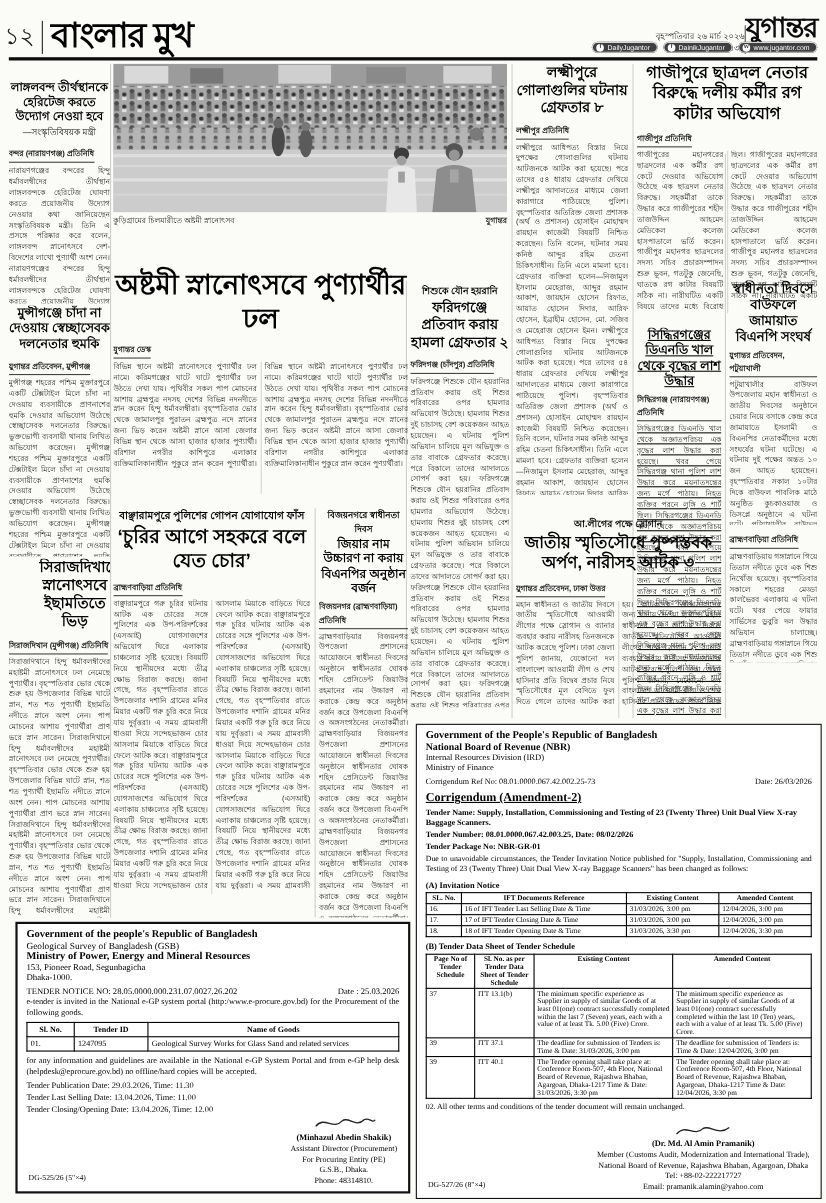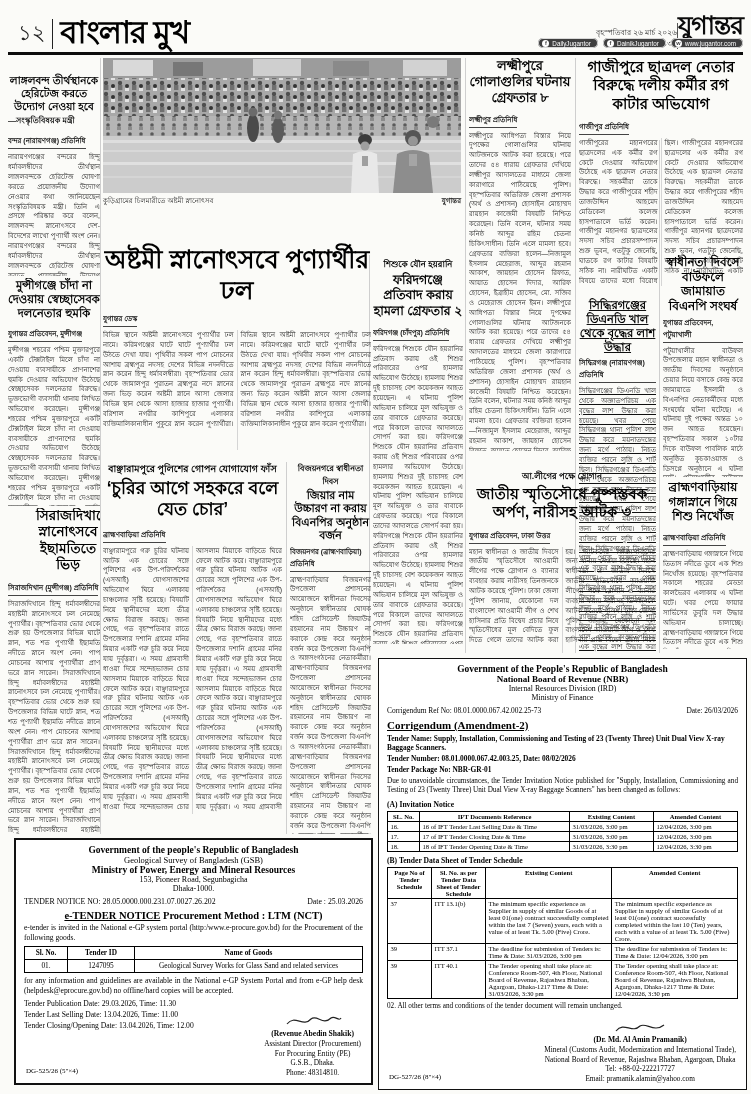--- a/index.html
+++ b/index.html
@@ -1,53 +1,53 @@
 <!DOCTYPE html>
 <html><head>
 <meta charset="utf-8">
 <style>
   html,body{margin:0;padding:0;background:#9a9a9a;}
   .page{position:relative;width:751px;height:1094px;margin:0 auto;background:#fbfbf8;
         font-family:"Liberation Sans",sans-serif;color:#111;overflow:hidden;}
   
-  .masthead-left{position:absolute;left:18px;top:8px;display:flex;align-items:center;gap:7px;}
+  .masthead-left{position:absolute;left:4px;top:8px;display:flex;align-items:center;gap:7px;}
   .pageno{font-size:21px;color:#222;}
   .mast-div{width:1px;height:30px;background:#222;}
   .section-title{font-size:31px;font-weight:bold;letter-spacing:-1px;color:#000;}
   .masthead-right{position:absolute;right:8px;top:6px;display:flex;align-items:flex-end;gap:0;}
   .dateblock{text-align:right;font-size:7.5px;line-height:1.5;color:#222;}
   .logo-div{width:1px;height:26px;background:#555;}
   .paper-logo{font-size:25px;font-weight:bold;color:#0b0b0b;letter-spacing:-1px;}
   .pillrow{position:absolute;right:8px;top:38px;display:flex;gap:5px;}
   .pill{background:#3f3f3f;color:#fff;font-size:6.3px;border-radius:7px;padding:1.5px 7px 1.5px 4px;
         display:flex;align-items:center;gap:3px;box-shadow:0 0 0 1px #d9d9d9 inset;}
   .picon{width:7px;height:7px;border-radius:50%;background:#fff;color:#3f3f3f;font-size:5.5px;
          display:flex;align-items:center;justify-content:center;font-weight:bold;}
   .header-rule{position:absolute;left:8px;top:52px;width:735px;height:3px;background:#0d0d0d;}
   
   .story{position:absolute;overflow:hidden;}
   .kicker{text-align:center;font-weight:bold;font-size:8.5px;margin:0 0 1px;color:#000;}
   .headline{text-align:center;font-weight:bold;line-height:1.22;color:#000;margin:0 0 2px;}
-  .sub-head{font-weight:bold;font-size:8px;margin:1px 0 2px;}
+  .sub-head{text-align:center;font-weight:normal;font-size:8px;margin:1px 0 2px;}
   .byline{font-size:7px;font-weight:bold;border-bottom:1px solid #444;display:inline-block;
           padding-bottom:1px;margin:1px 0 3px;}
   .body-text{font-size:6.8px;line-height:1.45;text-align:justify;color:#1c1c1c;overflow:hidden;}
   .cols2{column-count:2;column-gap:7px;column-rule:1px solid #d5d5d5;}
   .vrule{position:absolute;width:1px;background:#cfcfcf;}
   
   .photo{position:absolute;left:103px;top:58px;width:358px;height:135px;}
   .photo svg{display:block;width:100%;height:100%;}
   .caption-row{position:absolute;left:103px;top:195px;width:358px;display:flex;
                justify-content:space-between;font-size:7px;color:#222;}
   .credit{font-weight:bold;}
   
   .tender{position:absolute;background:#fff;font-family:"Liberation Serif",serif;color:#000;}
   .gsb{left:14px;top:838px;width:359px;height:247px;border:2px solid #111;padding:5px 8px 3px;box-sizing:border-box;}
   .nbr{left:378px;top:658px;width:369px;height:432px;border:1.5px solid #111;padding:5px 8px 3px;box-sizing:border-box;}
-  .t-center{text-align:center;}
+  .t-center{}
   .tb{font-weight:bold;}
   .gsb .g1{font-size:9.5px;font-weight:bold;}
   .gsb .g2{font-size:9.5px;font-weight:bold;}
   .gsb .g3{font-size:8.5px;}
   .gsb .g4{font-size:8px;}
   .noticeline{display:flex;justify-content:space-between;font-size:7.8px;margin-top:4px;}
   .etender{text-align:center;font-size:10.5px;font-weight:bold;margin:4px 0 2px;}
   .etender .u{text-decoration:underline;}
   .gsb .intro{font-size:7.6px;line-height:1.3;text-align:justify;}
   table.ttable{border-collapse:collapse;width:100%;margin-top:3px;font-size:7.3px;}
@@ -218,21 +218,20 @@
     <div class="body-text" style="height:280px;">সিদ্ধিরগঞ্জের ডিএনডি খাল থেকে অজ্ঞাতপরিচয় এক বৃদ্ধের লাশ উদ্ধার করা হয়েছে। খবর পেয়ে সিদ্ধিরগঞ্জ থানা পুলিশ লাশ উদ্ধার করে ময়নাতদন্তের জন্য মর্গে পাঠায়। নিহত ব্যক্তির পরনে লুঙ্গি ও শার্ট ছিল। সিদ্ধিরগঞ্জের ডিএনডি খাল থেকে অজ্ঞাতপরিচয় এক বৃদ্ধের লাশ উদ্ধার করা হয়েছে। খবর পেয়ে সিদ্ধিরগঞ্জ থানা পুলিশ লাশ উদ্ধার করে ময়নাতদন্তের জন্য মর্গে পাঠায়। নিহত ব্যক্তির পরনে লুঙ্গি ও শার্ট ছিল। সিদ্ধিরগঞ্জের ডিএনডি খাল থেকে অজ্ঞাতপরিচয় এক বৃদ্ধের লাশ উদ্ধার করা হয়েছে। খবর পেয়ে সিদ্ধিরগঞ্জ থানা পুলিশ লাশ উদ্ধার করে ময়নাতদন্তের জন্য মর্গে পাঠায়। নিহত ব্যক্তির পরনে লুঙ্গি ও শার্ট ছিল। সিদ্ধিরগঞ্জের ডিএনডি খাল থেকে অজ্ঞাতপরিচয় এক বৃদ্ধের লাশ উদ্ধার করা হয়েছে। খবর পেয়ে সিদ্ধিরগঞ্জ থানা পুলিশ লাশ উদ্ধার করে ময়নাতদন্তের জন্য মর্গে পাঠায়। নিহত ব্যক্তির পরনে লুঙ্গি ও শার্ট ছিল। সিদ্ধিরগঞ্জের ডিএনডি খাল থেকে অজ্ঞাতপরিচয় এক বৃদ্ধের লাশ উদ্ধার করা হয়েছে। খবর পেয়ে সিদ্ধিরগঞ্জ থানা পুলিশ লাশ উদ্ধার করে ময়নাতদন্তের জন্য মর্গে পাঠায়। নিহত ব্যক্তির পরনে লুঙ্গি ও শার্ট ছিল। সিদ্ধিরগঞ্জের ডিএনডি খাল থেকে অজ্ঞাতপরিচয় এক বৃদ্ধের লাশ উদ্ধার করা হয়েছে। খবর পেয়ে সিদ্ধিরগঞ্জ থানা পুলিশ লাশ উদ্ধার করে ময়নাতদন্তের জন্য মর্গে পাঠায়। নিহত ব্যক্তির পরনে লুঙ্গি ও শার্ট ছিল।</div>
   </div>
 
   <div class="story" style="left:663px;top:255px;width:80px;height:222px;">
     <div class="headline" style="font-size:12px;">স্বাধীনতা দিবসে বাউফলে জামায়াত বিএনপি সংঘর্ষ</div>
     <span class="byline">যুগান্তর প্রতিবেদন, পটুয়াখালী</span>
     <div class="body-text" style="height:150px;">পটুয়াখালীর বাউফল উপজেলায় মহান স্বাধীনতা ও জাতীয় দিবসের অনুষ্ঠানে চেয়ার নিয়ে বসাকে কেন্দ্র করে জামায়াতে ইসলামী ও বিএনপির নেতাকর্মীদের মধ্যে সংঘর্ষের ঘটনা ঘটেছে। এ ঘটনায় দুই পক্ষের অন্তত ১০ জন আহত হয়েছেন। বৃহস্পতিবার সকাল ১০টার দিকে বাউফল পাবলিক মাঠে অনুষ্ঠিত কুচকাওয়াজ ও ডিসপ্লে অনুষ্ঠানে এ ঘটনা ঘটে। পটুয়াখালীর বাউফল উপজেলায় মহান স্বাধীনতা ও জাতীয় দিবসের অনুষ্ঠানে চেয়ার নিয়ে বসাকে কেন্দ্র করে জামায়াতে ইসলামী ও বিএনপির নেতাকর্মীদের মধ্যে সংঘর্ষের ঘটনা ঘটেছে। এ ঘটনায় দুই পক্ষের অন্তত ১০ জন আহত হয়েছেন। বৃহস্পতিবার সকাল ১০টার দিকে বাউফল পাবলিক মাঠে অনুষ্ঠিত কুচকাওয়াজ ও ডিসপ্লে অনুষ্ঠানে এ ঘটনা ঘটে। পটুয়াখালীর বাউফল উপজেলায় মহান স্বাধীনতা ও জাতীয় দিবসের অনুষ্ঠানে চেয়ার নিয়ে বসাকে কেন্দ্র করে জামায়াতে ইসলামী ও বিএনপির নেতাকর্মীদের মধ্যে সংঘর্ষের ঘটনা ঘটেছে। এ ঘটনায় দুই পক্ষের অন্তত ১০ জন আহত হয়েছেন। বৃহস্পতিবার সকাল ১০টার দিকে বাউফল পাবলিক মাঠে অনুষ্ঠিত কুচকাওয়াজ ও ডিসপ্লে অনুষ্ঠানে এ ঘটনা ঘটে।</div>
   </div>
 
   <div class="story" style="left:663px;top:480px;width:80px;height:173px;">
-    <div class="headline" style="font-size:12px;">ব্রাহ্মণবাড়িয়ায় গঙ্গাস্নানে গিয়ে শিশু নিখোঁজ</div>
     <span class="byline">ব্রাহ্মণবাড়িয়া প্রতিনিধি</span>
     <div class="body-text" style="height:100px;">ব্রাহ্মণবাড়িয়ায় গঙ্গাস্নানে গিয়ে তিতাস নদীতে ডুবে এক শিশু নিখোঁজ হয়েছে। বৃহস্পতিবার সকালে শহরের মেড্ডা কালভৈরব এলাকায় এ ঘটনা ঘটে। খবর পেয়ে ফায়ার সার্ভিসের ডুবুরি দল উদ্ধার অভিযান চালাচ্ছে। ব্রাহ্মণবাড়িয়ায় গঙ্গাস্নানে গিয়ে তিতাস নদীতে ডুবে এক শিশু নিখোঁজ হয়েছে। বৃহস্পতিবার সকালে শহরের মেড্ডা কালভৈরব এলাকায় এ ঘটনা ঘটে। খবর পেয়ে ফায়ার সার্ভিসের ডুবুরি দল উদ্ধার অভিযান চালাচ্ছে।</div>
   </div>
 
   <div class="story" style="left:103px;top:462px;width:179px;height:372px;">
     <div class="kicker" style="font-size:9.5px;">বাঞ্ছারামপুরে পুলিশের গোপন যোগাযোগ ফাঁস</div>
     <div class="headline" style="font-size:17.5px;">‘চুরির আগে সহকরে বলে যেত চোর’</div>
     <span class="byline">ব্রাহ্মণবাড়িয়া প্রতিনিধি</span>
     <div class="body-text cols2" style="height:268px;">বাঞ্ছারামপুরে গরু চুরির ঘটনায় আটক এক চোরের সঙ্গে পুলিশের এক উপ-পরিদর্শকের (এসআই) যোগসাজশের অভিযোগ ঘিরে এলাকায় চাঞ্চল্যের সৃষ্টি হয়েছে। বিষয়টি নিয়ে স্থানীয়দের মধ্যে তীব্র ক্ষোভ বিরাজ করছে। জানা গেছে, গত বৃহস্পতিবার রাতে উপজেলার দশানি গ্রামের মনির মিয়ার একটি গরু চুরি করে নিয়ে যায় দুর্বৃত্তরা। এ সময় গ্রামবাসী ধাওয়া দিয়ে সন্দেহভাজন চোর আসলাম মিয়াকে বাড়িতে ঘিরে ফেলে আটক করে। বাঞ্ছারামপুরে গরু চুরির ঘটনায় আটক এক চোরের সঙ্গে পুলিশের এক উপ-পরিদর্শকের (এসআই) যোগসাজশের অভিযোগ ঘিরে এলাকায় চাঞ্চল্যের সৃষ্টি হয়েছে। বিষয়টি নিয়ে স্থানীয়দের মধ্যে তীব্র ক্ষোভ বিরাজ করছে। জানা গেছে, গত বৃহস্পতিবার রাতে উপজেলার দশানি গ্রামের মনির মিয়ার একটি গরু চুরি করে নিয়ে যায় দুর্বৃত্তরা। এ সময় গ্রামবাসী ধাওয়া দিয়ে সন্দেহভাজন চোর আসলাম মিয়াকে বাড়িতে ঘিরে ফেলে আটক করে। বাঞ্ছারামপুরে গরু চুরির ঘটনায় আটক এক চোরের সঙ্গে পুলিশের এক উপ-পরিদর্শকের (এসআই) যোগসাজশের অভিযোগ ঘিরে এলাকায় চাঞ্চল্যের সৃষ্টি হয়েছে। বিষয়টি নিয়ে স্থানীয়দের মধ্যে তীব্র ক্ষোভ বিরাজ করছে। জানা গেছে, গত বৃহস্পতিবার রাতে উপজেলার দশানি গ্রামের মনির মিয়ার একটি গরু চুরি করে নিয়ে যায় দুর্বৃত্তরা। এ সময় গ্রামবাসী ধাওয়া দিয়ে সন্দেহভাজন চোর আসলাম মিয়াকে বাড়িতে ঘিরে ফেলে আটক করে। বাঞ্ছারামপুরে গরু চুরির ঘটনায় আটক এক চোরের সঙ্গে পুলিশের এক উপ-পরিদর্শকের (এসআই) যোগসাজশের অভিযোগ ঘিরে এলাকায় চাঞ্চল্যের সৃষ্টি হয়েছে। বিষয়টি নিয়ে স্থানীয়দের মধ্যে তীব্র ক্ষোভ বিরাজ করছে। জানা গেছে, গত বৃহস্পতিবার রাতে উপজেলার দশানি গ্রামের মনির মিয়ার একটি গরু চুরি করে নিয়ে যায় দুর্বৃত্তরা। এ সময় গ্রামবাসী ধাওয়া দিয়ে সন্দেহভাজন চোর আসলাম মিয়াকে বাড়িতে ঘিরে ফেলে আটক করে।</div>
   </div>
@@ -247,21 +246,20 @@
   <div class="tender gsb">
     <div class="t-center g1">Government of the people's Republic of Bangladesh</div>
     <div class="t-center g3">Geological Survey of Bangladesh (GSB)</div>
     <div class="t-center g2">Ministry of Power, Energy and Mineral Resources</div>
     <div class="t-center g4">153, Pioneer Road, Segunbagicha</div>
     <div class="t-center g4">Dhaka-1000.</div>
     <div class="noticeline">
       <span>TENDER NOTICE NO: 28.05.0000.000.231.07.0027.26.202</span>
       <span>Date : 25.03.2026</span>
     </div>
-    <div class="etender"><span class="u">e-TENDER NOTICE</span><span> Procurement Method : LTM (NCT)</span></div>
     <div class="intro">e-tender is invited in the National e-GP system portal (http:/www.e-procure.gov.bd)  for the Procurement of the following goods.</div>
     <table class="ttable">
       <tbody>
           <tr>
         <th style="width:36px;">Sl. No.</th>
         <th style="width:60px;">Tender ID</th>
         <th>Name of Goods</th>
       </tr>
       <tr>
         <td class="t-center">01.</td>
@@ -273,21 +271,21 @@
     <div class="intro" style="margin-top:3px;">for any information and guidelines are available in the National e-GP System Portal and from e-GP help desk (helpdesk@eprocure.gov.bd) no offline/hard copies will be accepted.</div>
     <div class="datelines">
       <div>Tender Publication Date: 29.03.2026, Time: 11.30</div>
       <div>Tender Last Selling Date: 13.04.2026, Time: 11.00</div>
       <div>Tender Closing/Opening Date: 13.04.2026, Time: 12.00</div>
     </div>
     <div class="signblock">
       <svg class="squig" width="60" height="16" viewBox="0 0 60 16">
         <path d="M4 11 C12 1 20 15 28 6 C34 1 40 13 48 5 C52 2 56 9 58 5" stroke="#222" stroke-width="1.2" fill="none"></path>
       </svg>
-      <div class="signname">(Revenue Abedin Shakik)</div>
+      <div class="signname">(Minhazul Abedin Shakik)</div>
       <div>Assistant Director (Procurement)</div>
       <div>For Procuring Entity (PE)</div>
       <div>G.S.B., Dhaka.</div>
       <div>Phone: 48314810.</div>
     </div>
     <div class="refno">DG-525/26 (5"×4)</div>
   </div>
 
   <div class="tender nbr">
     <div class="t-center g1">Government of the People's Republic of Bangladesh</div>
@@ -360,21 +358,21 @@
         <td>The Tender opening shall take place at: Conference Room-507, 4th Floor, National Board of Revenue, Rajashwa Bhaban, Agargoan, Dhaka-1217 Time &amp; Date: 12/04/2026, 3:30 pm</td>
       </tr>
     </tbody>
       </table>
     <div class="unchanged">02.    All other terms and conditions of the tender document will remain unchanged.</div>
     <div class="signblock">
       <svg class="squig" width="60" height="14" viewBox="0 0 60 14">
         <path d="M6 10 C14 0 22 13 30 5 C36 1 44 12 54 4" stroke="#222" stroke-width="1.2" fill="none"></path>
       </svg>
       <div class="signname">(Dr. Md. Al Amin Pramanik)</div>
-      <div>Mineral (Customs Audit, Modernization and International Trade),</div>
+      <div>Member (Customs Audit, Modernization and International Trade),</div>
       <div>National Board of Revenue, Rajashwa Bhaban, Agargoan, Dhaka</div>
       <div>Tel: +88-02-222217727</div>
       <div>Email: pramanik.alamin@yahoo.com</div>
     </div>
     <div class="refno">DG-527/26 (8"×4)</div>
   </div>
 
 </div>
 
 </body></html>

